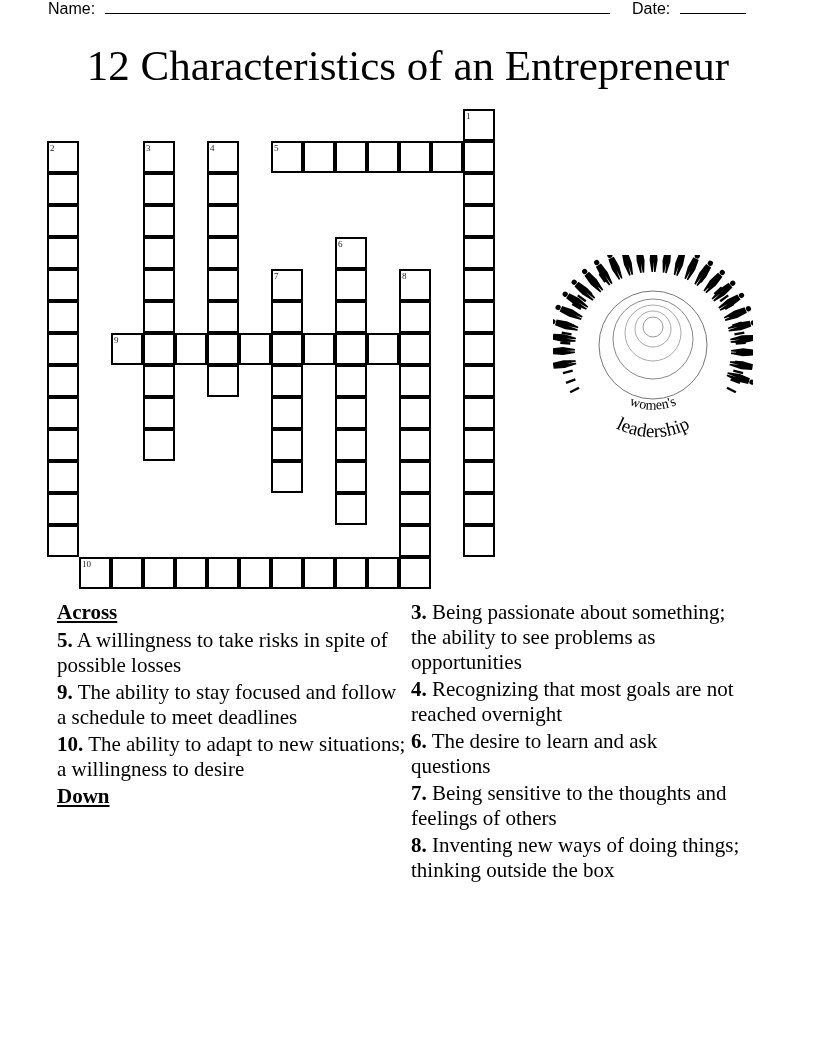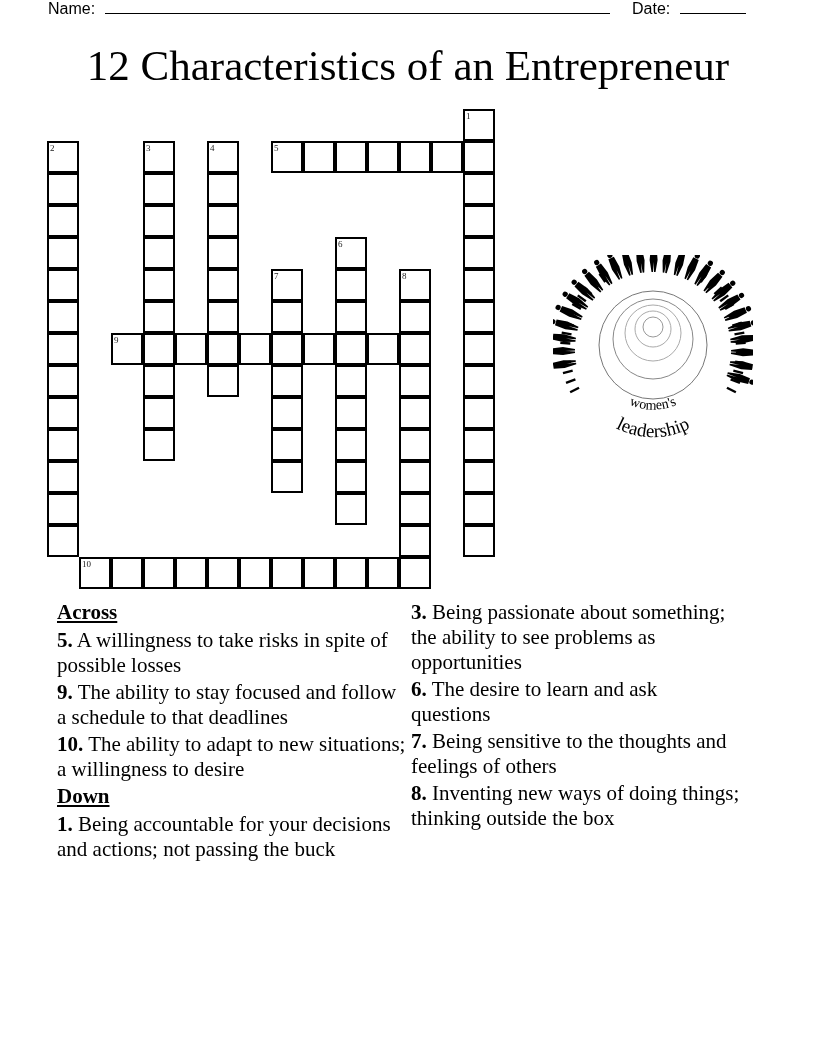--- a/index.html
+++ b/index.html
@@ -301,24 +301,24 @@
     </text>
     <text font-family="Liberation Serif, serif" font-size="14" fill="#000">
       <textPath href="#arcMid" startOffset="50%" text-anchor="middle">women's</textPath>
     </text>
   </svg>
 </div>
 
 <div class="clues left">
   <span class="sec">Across</span>
   <span class="clue"><b>5.</b> <span>A willingness to take risks in spite of possible losses</span></span>
-  <span class="clue"><b>9.</b> <span>The ability to stay focused and follow a schedule to that deadlines</span></span>
+  <span class="clue"><b>9.</b> <span>The ability to stay focused and follow a schedule to meet deadlines</span></span>
   <span class="clue"><b>10.</b> <span>The ability to adapt to new situations; a willingness to desire</span></span>
   <span class="sec">Down</span>
-  <span class="clue"><b>1.</b> <span>Being accountable for your decisions and actions; not passing the buck</span></span>
 </div>
 
 <div class="clues right">
   <span class="clue"><b>3.</b> <span>Being passionate about something; the ability to see problems as opportunities</span></span>
+  <span class="clue"><b>4.</b> <span>Recognizing that most goals are not reached overnight</span></span>
   <span class="clue"><b>6.</b> <span>The desire to learn and ask questions</span></span>
   <span class="clue"><b>7.</b> <span>Being sensitive to the thoughts and feelings of others</span></span>
   <span class="clue"><b>8.</b> <span>Inventing new ways of doing things; thinking outside the box</span></span>
 </div>
 
 </body></html>

